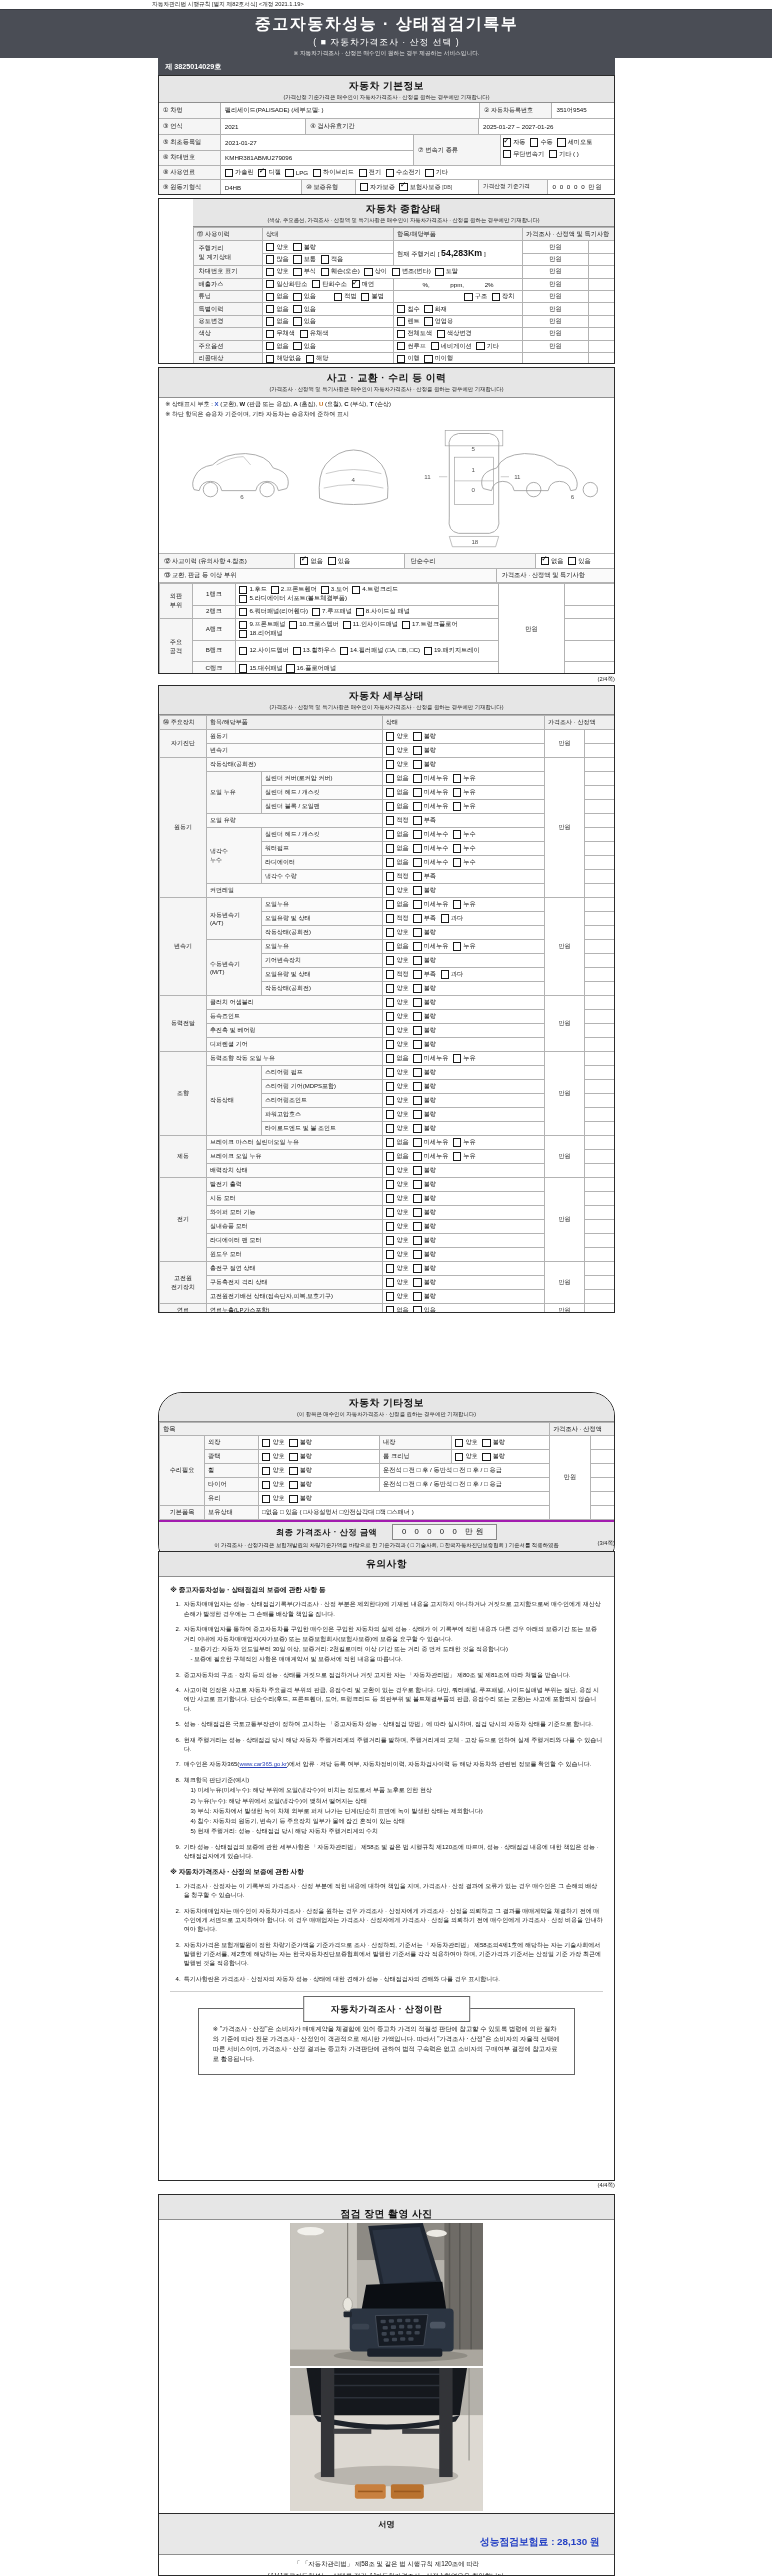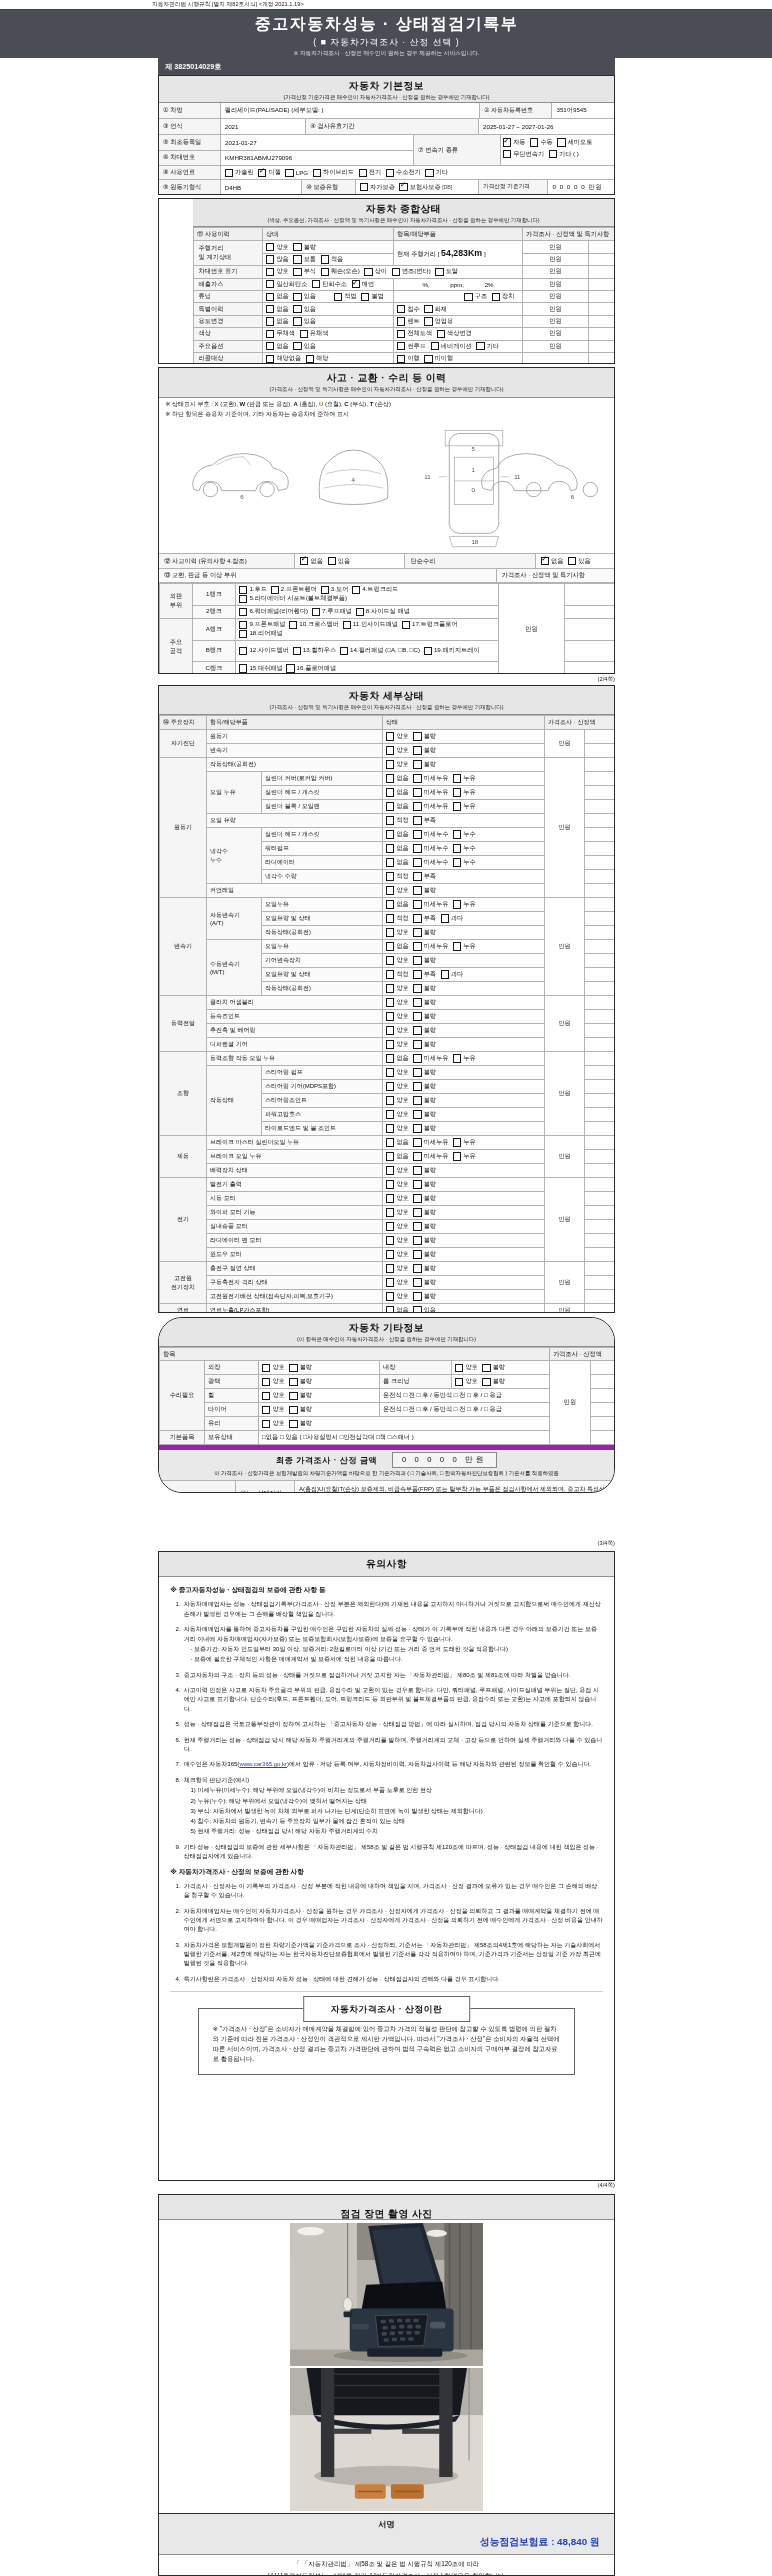--- a/index.html
+++ b/index.html
@@ -50,21 +50,21 @@
   
   #detail tr{height:14px;}
   #detail td{font-size:6px;}
   #detail td.dev{background:#f5f5f5;text-align:center;}
   #detail td.sub{background:#f8f8f8;}
   #detail td.itm{background:#fbfbfb;}
   
   #etc tr{height:14px;}
   #etc td.dev{background:#f5f5f5;text-align:center;}
   #etc td.sub{background:#f8f8f8;}
-  .final-band{border-top:5px solid #a21caf;background:#e9e9e9;}
+  .final-band{border-top:2px solid #a21caf;background:#e9e9e9;}
   .final-line{display:flex;align-items:center;justify-content:center;height:19.6px;}
   .final-label{font-size:8.2px;font-weight:700;letter-spacing:0.5px;margin-right:14.4px;}
   .final-amount{border:0.5px solid #888;background:#f4f4f4;font-size:7.7px;padding:2.1px 9.3px;letter-spacing:3.1px;}
   .final-note{font-size:5.4px;text-align:center;padding-bottom:3.1px;color:#111;}
   .rem-row{display:flex;border-top:0.5px solid #b3b3b3;}
   .rem-c{border-right:0.5px solid #b3b3b3;box-sizing:border-box;display:flex;align-items:center;padding:1px 4.1px;font-size:6px;overflow:hidden;}
   .rem-left{background:#f5f5f5;}
   
   #s6 .nt-body-wrap{padding:6.2px 11.3px 0;}
   .nt-part-title{font-size:6.7px;font-weight:700;margin:3.1px 0 5.2px;}
@@ -1150,21 +1150,21 @@
                 <span class="cb"></span>
                 <span class="ckl">있음</span>
               </span></td>
             <td class="pr" rowspan="1">만원</td>
             <td class="bl"></td>
           </tr>
         </tbody>
     </table>
   </div>
 
-  <div class="sec" id="s5" style="top:1317px;height:176px;border-radius:24px;">
+  <div class="sec" id="s5" style="top:1392px;height:176px;border-radius:24px;">
     <div class="sec-band" style="height:28px;">
       <div class="bt">자동차 기타정보</div>
       <div class="bnote">(이 항목은 매수인이 자동차가격조사 · 산정을 원하는 경우에만 기재합니다)</div>
     </div>
     <table id="etc">
       <colgroup>
           <col style="width:45px">
           <col style="width:54px">
           <col style="width:121px">
           <col style="width:72px">
@@ -1465,21 +1465,21 @@
 
         <rect x="126" y="226" width="60" height="28" rx="4" fill="#c8803f"></rect>
         <rect x="196" y="226" width="64" height="28" rx="4" fill="#b9722f"></rect>
         <line x1="132" y1="240" x2="180" y2="240" stroke="#9c5a1f" stroke-width="3"></line>
         <line x1="202" y1="240" x2="254" y2="240" stroke="#9c5a1f" stroke-width="3"></line>
         <line x1="348" y1="0" x2="348" y2="180" stroke="#8e8b85" stroke-width="2"></line>
       </svg>
     </div>
     <div class="sign-band">
       <div class="sign-title">서명</div>
-      <div class="sign-fee">성능점검보험료 : 48,840 원</div>
+      <div class="sign-fee">성능점검보험료 : 28,130 원</div>
     </div>
     <div class="confirm">
       <div>「 「자동차관리법」 제58조 및 같은 법 시행규칙 제120조에 따라</div>
       <div>( [ V ]중고자동차성능 · 상태를 점검, [   ]자동차가격조사 · 산정 ) 하였음을 확인합니다.</div>
     </div>
   </div>
 
 </div>
 
 

